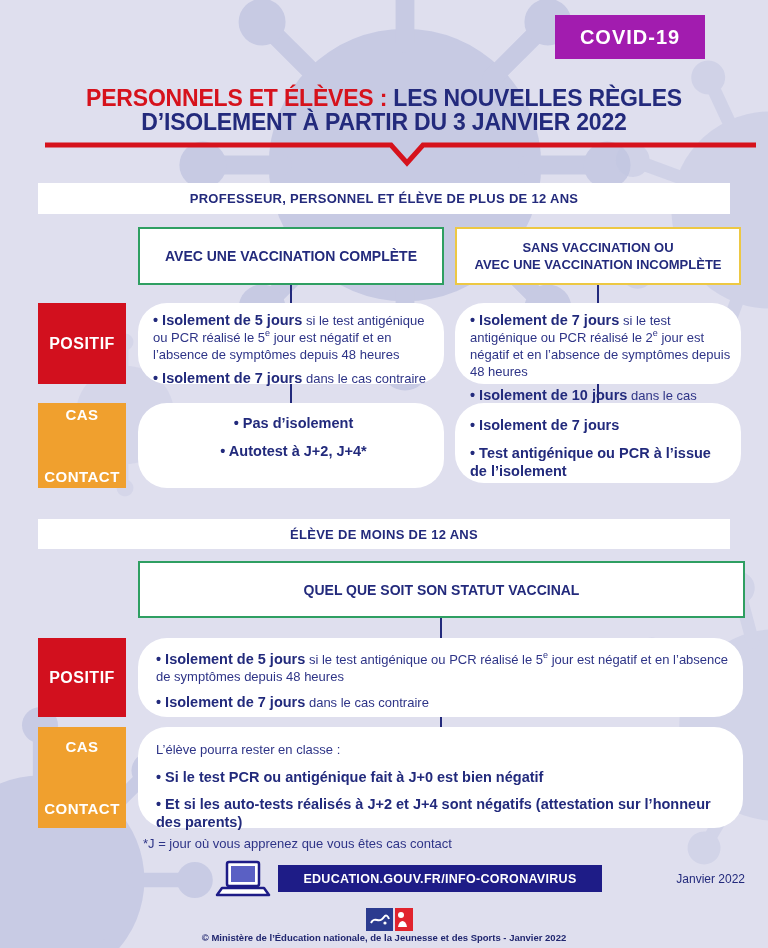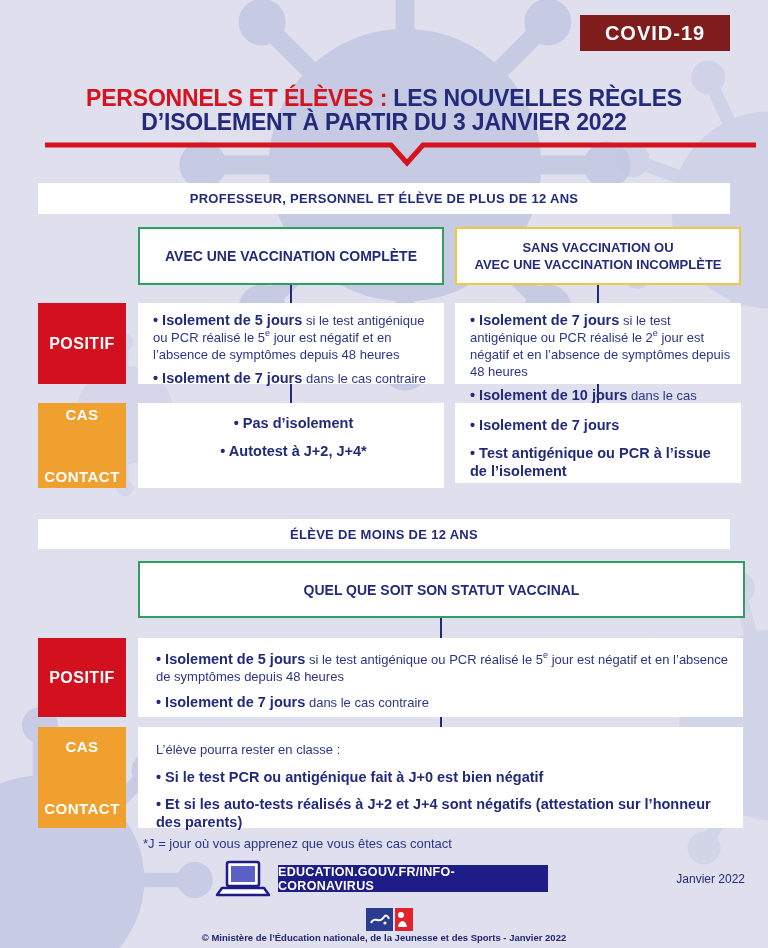--- a/index.html
+++ b/index.html
@@ -6,22 +6,22 @@
   .page{
     position:relative; width:768px; height:948px; overflow:hidden;
     background:#dfdfee;
     font-family:"Liberation Sans", sans-serif;
   }
   .page *{box-sizing:border-box;}
   
   .wm{position:absolute; fill:#c3c7e2;}
   
   .badge{
-    position:absolute; left:580px; top:15px; width:150px; height:36px;
-    background:#7f1d1d; color:#fff; font-weight:bold; font-size:20px;
+    position:absolute; left:555px; top:15px; width:150px; height:44px;
+    background:#a21caf; color:#fff; font-weight:bold; font-size:20px;
     letter-spacing:1px; display:flex; align-items:center; justify-content:center;
   }
   
   .title{
     position:absolute; left:0; top:86px; width:100%; margin:0;
     text-align:center; font-size:23px; font-weight:bold; line-height:24px;
     letter-spacing:-0.2px;
   }
   .t-red{color:#d6121c;} .t-blue{color:#232a7c;}
   .rule{position:absolute; left:0; top:140px; width:768px; height:30px;}
@@ -43,33 +43,33 @@
   .connector{position:absolute; width:2px; background:#232a7c;}
   
   .rowlabel{
     position:absolute; left:38px; width:88px; color:#fff; font-weight:bold;
     display:flex; flex-direction:column; align-items:center; justify-content:center;
     text-align:center; letter-spacing:0.5px;
   }
   .red-label{background:#d2101e; font-size:16px;}
   .orange-label{background:#f0a02e; font-size:15px; line-height:19px;gap:43px;}
   
-  .cbox{position:absolute; background:#fff; color:#2e3487; padding:9px 10px 0 15px;}
+  .cbox{position:absolute; background:#fff; color:#2e3487; padding:9px 10px 0 15px;border-radius:29px;}
   .bullet{margin-bottom:7px; line-height:16px;}
   .cbox-spread .bullet{margin-bottom:10px; line-height:17px;}
   .seg-lead{font-weight:bold; font-size:14.5px; color:#222a7c;}
   .seg-body{font-size:13px; color:#2e3487;}
   sup.seg-sup{font-size:9px; line-height:0;}
   .intro-line{margin-bottom:10px; line-height:16px;}
   
   .footnote{position:absolute; left:143px; top:836px; font-size:13px; color:#2e3487;}
   
   .laptop{position:absolute; left:214px; top:860px;}
   .urlbar{
-    position:absolute; left:278px; top:865px; width:270px; height:27px;
+    position:absolute; left:278px; top:865px; width:324px; height:27px;
     background:#1e1c87; color:#fff; font-weight:bold; font-size:12.5px;
     letter-spacing:0.3px; display:flex; align-items:center; justify-content:center;
     text-decoration:none;
   }
   .date{position:absolute; right:23px; top:872px; font-size:12px; color:#232a7c;}
   .gov-logo{position:absolute; left:366px; top:908px;}
   .copyright{
     position:absolute; left:0; top:932px; width:100%; text-align:center;
     font-size:9.5px; font-weight:bold; color:#20266f;
   }

